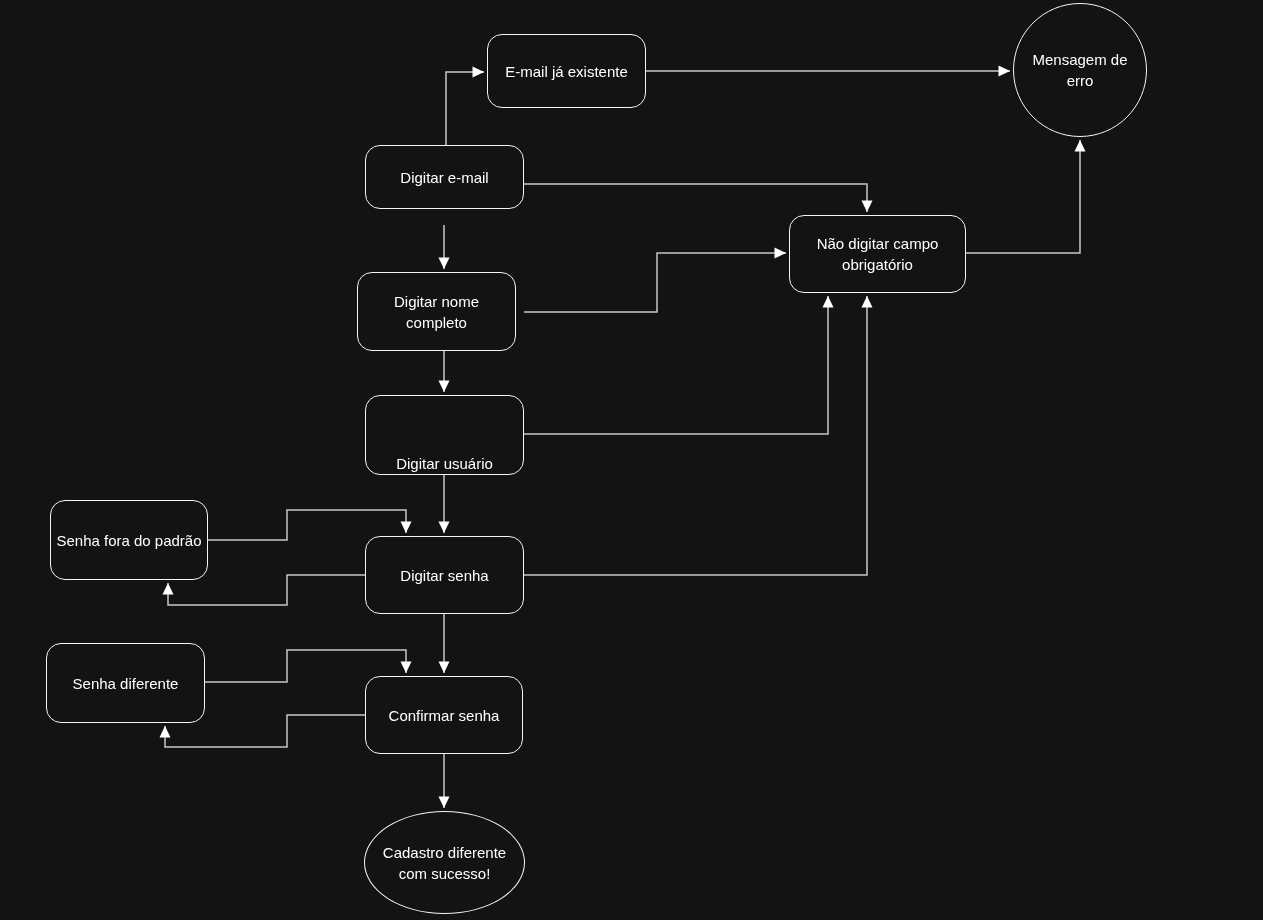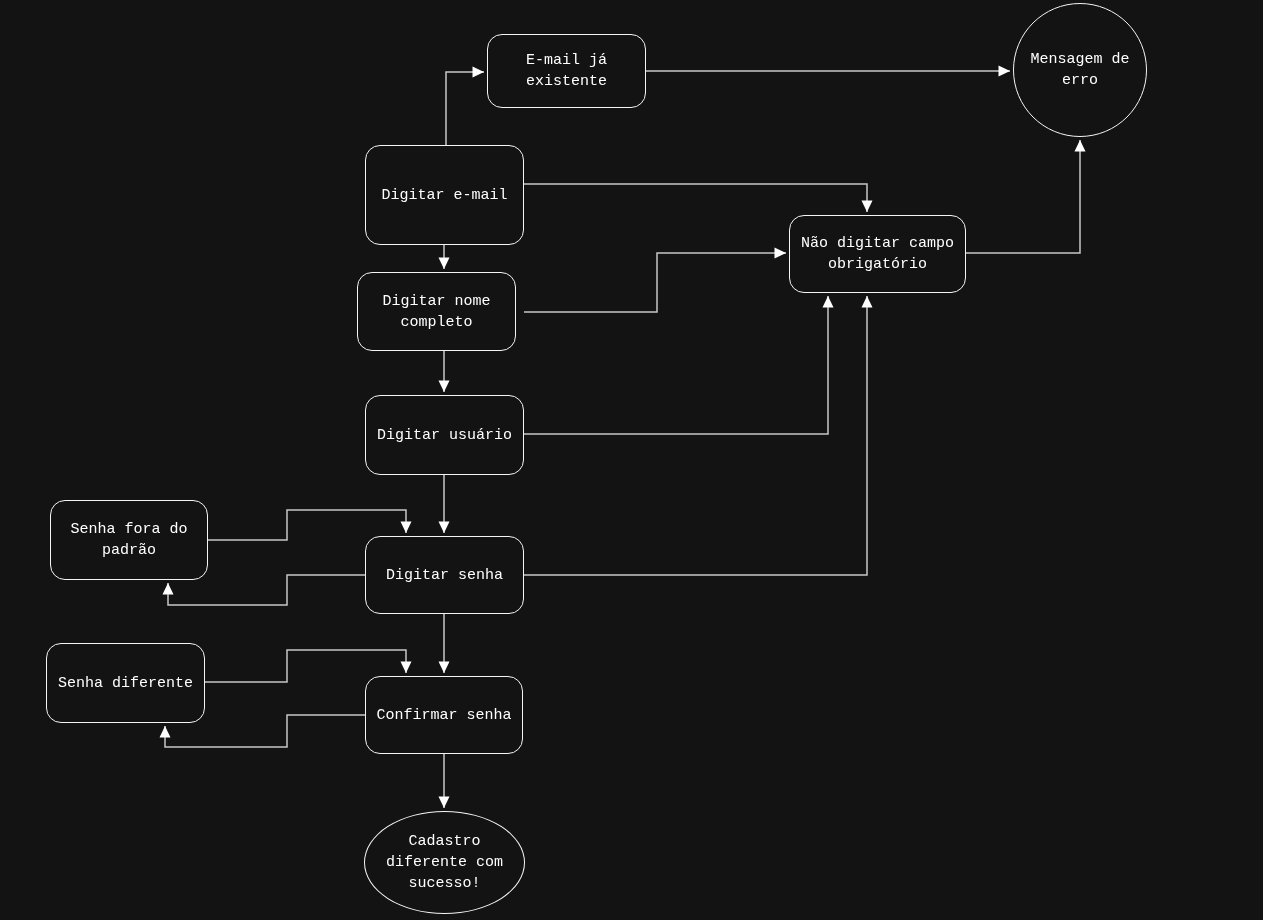--- a/index.html
+++ b/index.html
@@ -6,21 +6,21 @@
     margin: 0;
     padding: 0;
     background: #131313;
   }
   .canvas {
     position: relative;
     width: 1263px;
     height: 920px;
     background: #131313;
     overflow: hidden;
-    font-family: Liberation Mono, monospace;
+    font-family: Liberation Sans, sans-serif;
   }
   .edges {
     position: absolute;
     left: 0;
     top: 0;
     width: 1263px;
     height: 920px;
   }
   .edges polyline {
     fill: none;
@@ -95,33 +95,33 @@
   </svg>
 
   <div class="node rect" style="left:487px; top:34px; width:159px; height:74px;">
     <span class="label">E-mail já existente</span>
   </div>
 
   <div class="node circle" style="left:1013px; top:3px; width:134px; height:134px;">
     <span class="label">Mensagem de erro</span>
   </div>
 
-  <div class="node rect" style="left:365px; top:145px; width:159px; height:100px;">
+  <div class="node rect" style="left:365px; top:145px; width:159px; height:64px;">
     <span class="label">Digitar e-mail</span>
   </div>
 
   <div class="node rect" style="left:789px; top:215px; width:177px; height:78px;">
     <span class="label">Não digitar campo obrigatório</span>
   </div>
 
   <div class="node rect" style="left:357px; top:272px; width:159px; height:79px;">
     <span class="label">Digitar nome completo</span>
   </div>
 
-  <div class="node rect" style="left:365px; top:395px; width:159px; height:80px;">
+  <div class="node rect" style="left:365px; top:395px; width:159px; height:80px;align-items:flex-end;">
     <span class="label">Digitar usuário</span>
   </div>
 
   <div class="node rect" style="left:50px; top:500px; width:158px; height:80px;align-items:center;">
     <span class="label">Senha fora do padrão</span>
   </div>
 
   <div class="node rect" style="left:365px; top:536px; width:159px; height:78px;">
     <span class="label">Digitar senha</span>
   </div>

